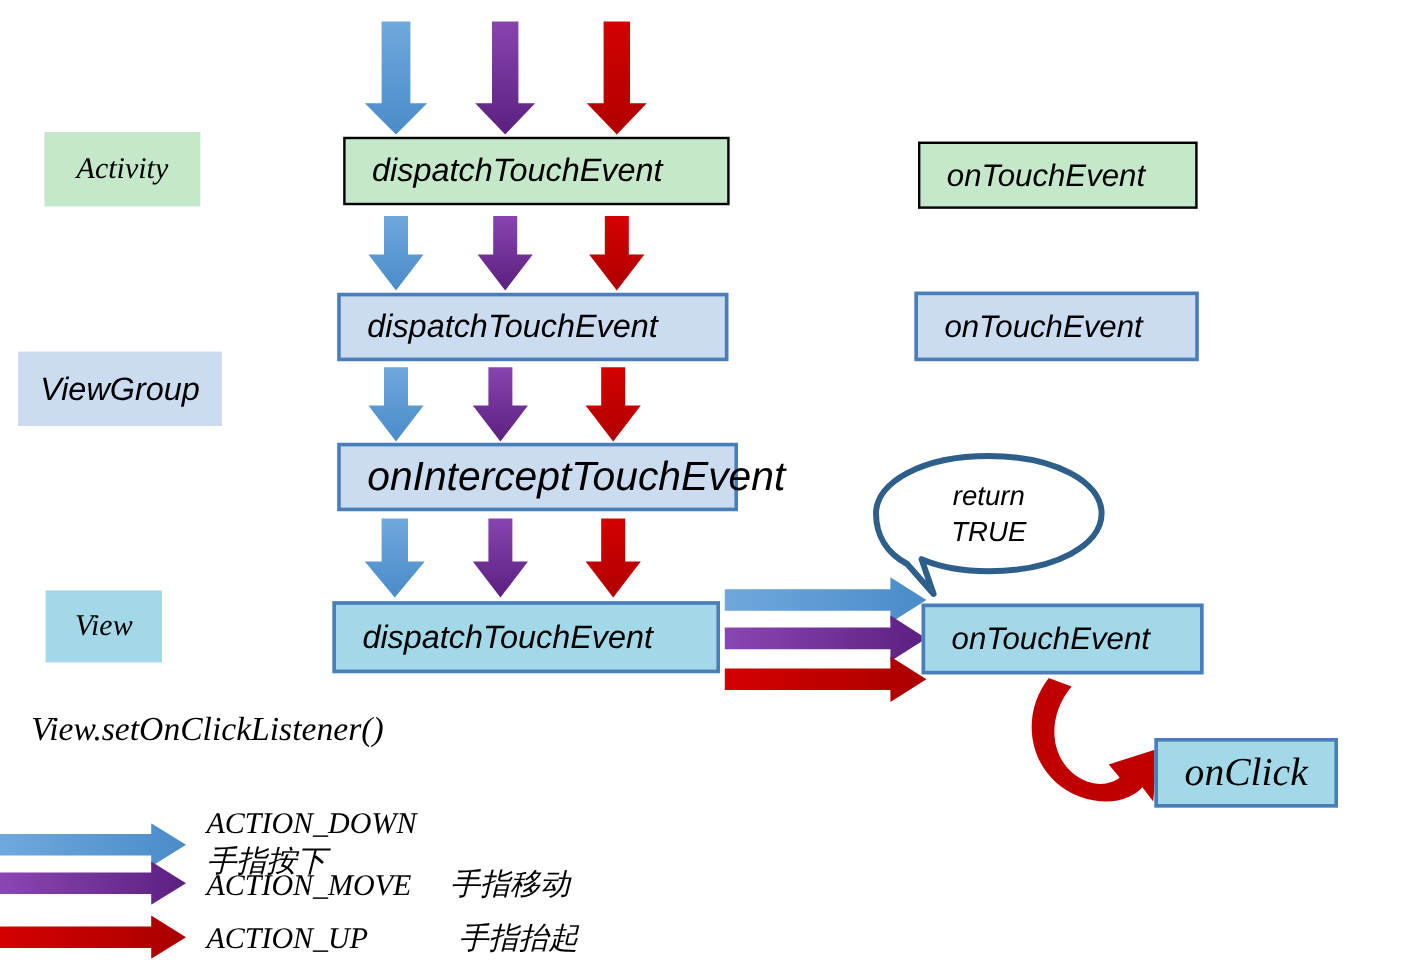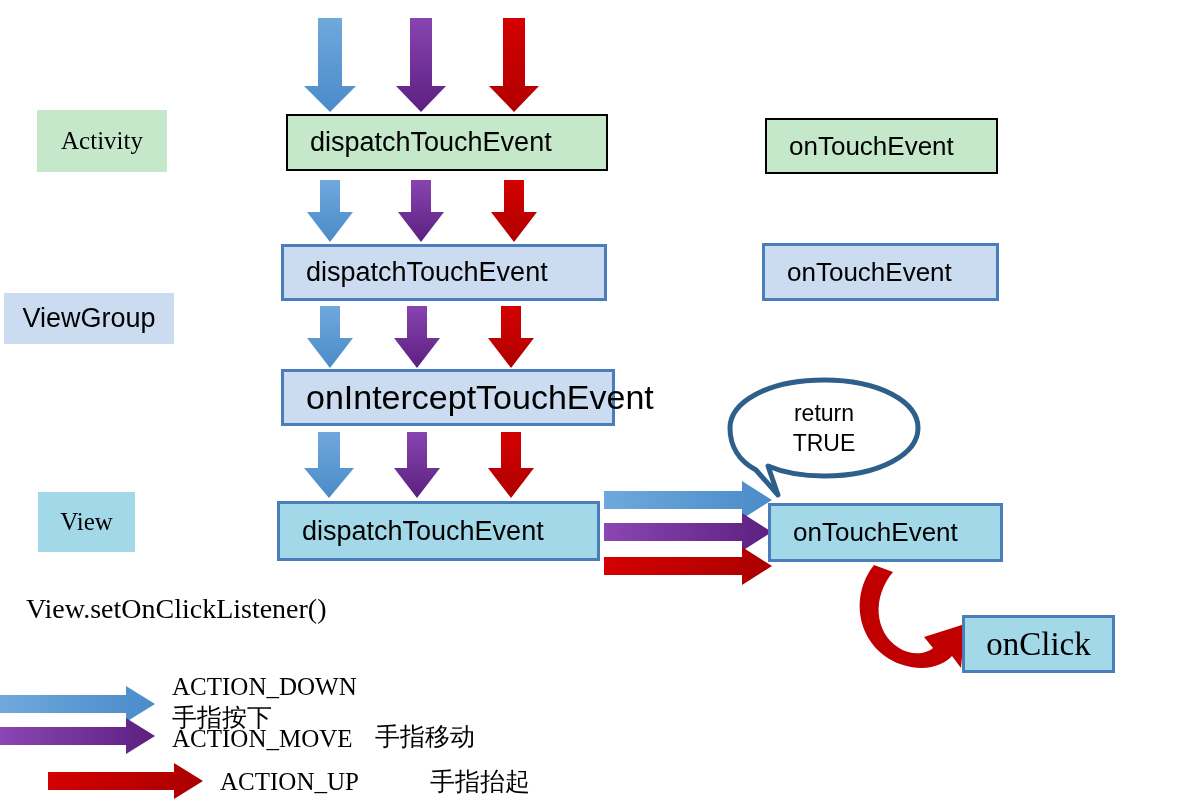--- a/index.html
+++ b/index.html
@@ -1,21 +1,21 @@
 <!DOCTYPE html>
 <html><head>
 <meta charset="utf-8">
 <style>
   html,body{margin:0;padding:0;}
   body{
     width:1181px;height:804px;background:#ffffff;
     font-family:"Liberation Sans", sans-serif;
     position:relative;overflow:hidden;
   }
-  #stage{position:absolute;left:0;top:0;width:1181px;height:804px;}
+  #stage{position:absolute;left:0;top:0;width:1181px;height:804px;font-style:italic;}
   .box{position:absolute;box-sizing:border-box;display:flex;align-items:center;}
   .box span{display:block;width:100%;}
   
   .green-fill{background:#c5e8ca;}
   .green-bordered{border:2px solid #000000;}
   
   .vg-fill{background:#ccdcf0;}
   .vg-bordered{border:3px solid #4a7ebb;background:#ccdcf0;}
   
   .view-fill{background:#a2d8e8;}
@@ -138,21 +138,21 @@
                L 756,470
                C 739,461 730,446 730,428
                C 730,402 768,380 824,380 Z" fill="#ffffff" stroke="#2e5f8a" stroke-width="5" stroke-linejoin="round"></path>
     </g>
   </svg>
 
   <div class="box green-fill lbl-serif center" style="left:37px;top:110px;width:130px;height:62px;font-size:25px;">
     <span>Activity</span>
   </div>
 
-  <div class="box vg-fill lbl-sans center" style="left:4px;top:293px;width:170px;height:51px;font-size:27px;">
+  <div class="box vg-fill lbl-sans center" style="left:15px;top:293px;width:170px;height:62px;font-size:27px;">
     <span>ViewGroup</span>
   </div>
 
   <div class="box view-fill lbl-serif center" style="left:38px;top:492px;width:97px;height:60px;font-size:25px;">
     <span>View</span>
   </div>
 
   <div class="box green-fill green-bordered padded" style="left:286px;top:114px;width:322px;height:57px;font-size:27px;">
     <span>dispatchTouchEvent</span>
   </div>
@@ -207,21 +207,21 @@
   <div class="legend-row" style="left:0px;top:718px;">
     <svg width="160" height="36" viewBox="0 0 160 36">
       <path d="M0,9 L126,9 L126,0 L155,18 L126,36 L126,27 L0,27 Z" fill="url(#hpurple)"></path>
     </svg>
     <div style="margin-left:12px;display:flex;align-items:flex-end;">
       <span class="legend-text" style="display:inline-block;width:203px;">ACTION_MOVE</span>
       <span class="legend-cn">手指移动</span>
     </div>
   </div>
 
-  <div class="legend-row" style="left:12px;top:763px;padding-left:36px;">
+  <div class="legend-row" style="left:0px;top:763px;">
     <svg width="160" height="36" viewBox="0 0 160 36">
       <path d="M0,9 L126,9 L126,0 L155,18 L126,36 L126,27 L0,27 Z" fill="url(#hred)"></path>
     </svg>
     <div style="margin-left:12px;display:flex;align-items:baseline;">
       <span class="legend-text" style="display:inline-block;width:210px;">ACTION_UP</span>
       <span class="legend-cn">手指抬起</span>
     </div>
   </div>
 
 </div>

